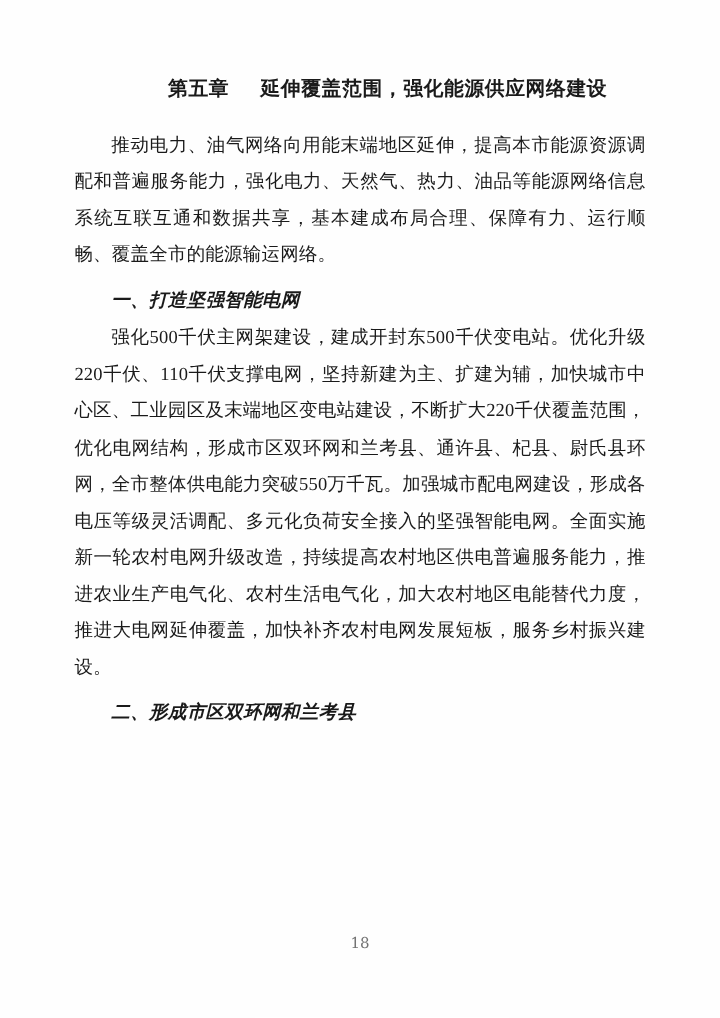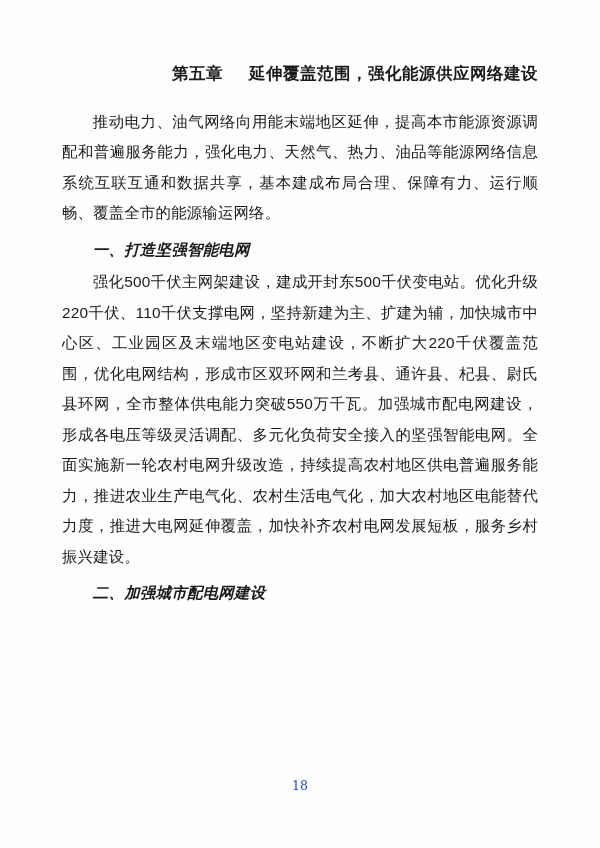--- a/index.html
+++ b/index.html
@@ -19,72 +19,72 @@
     width: 600px;
     height: 848px;
     background: #fefefe;
     box-sizing: border-box;
     padding: 62px 62px 40px 62px;
   }
   .chapter-title {
     font-size: 16.5px;
     font-weight: bold;
     letter-spacing: 0.5px;
-    text-align: right;
+    text-align: center;
     margin: 0 0 20px 0;
     padding-left: 46px;
     line-height: 1.5;
     font-family: "DejaVu Serif", "Liberation Serif", serif;
   }
   .chapter-title .gap {
     display: inline-block;
     width: 26px;
   }
   p.body-text {
     font-size: 15.4px;
     line-height: 1.98;
     margin: 0 0 2px 0;
     text-align: justify;
     text-justify: inter-ideograph;
     text-indent: 2em;
     letter-spacing: 0.2px;
-    font-family: Liberation Sans, sans-serif;
+    font-family: Liberation Serif, serif;
   }
   h2.section-heading {
     font-size: 15.4px;
     font-weight: bold;
     line-height: 1.98;
     margin: 6px 0 2px 0;
     text-indent: 2em;
     letter-spacing: 0.3px;
     font-family: "DejaVu Serif", "Liberation Serif", serif;
     font-style: italic;
   }
   .page-number {
     position: absolute;
     left: 0;
     right: 0;
     bottom: 55px;
     text-align: center;
     font-size: 12.5px;
-    color: #1d4ed8;
+    color: #737373;
     font-family: "DejaVu Serif", "Liberation Serif", serif;
   }
 </style>
 </head>
 <body>
 
 <div class="page">
 
   <h1 class="chapter-title">
     <span>第五章</span><span class="gap"></span><span>延伸覆盖范围，强化能源供应网络建设</span>
   </h1>
 
   <p class="body-text">推动电力、油气网络向用能末端地区延伸，提高本市能源资源调配和普遍服务能力，强化电力、天然气、热力、油品等能源网络信息系统互联互通和数据共享，基本建成布局合理、保障有力、运行顺畅、覆盖全市的能源输运网络。</p>
 
   <h2 class="section-heading">一、打造坚强智能电网</h2>
   <p class="body-text">强化500千伏主网架建设，建成开封东500千伏变电站。优化升级220千伏、110千伏支撑电网，坚持新建为主、扩建为辅，加快城市中心区、工业园区及末端地区变电站建设，不断扩大220千伏覆盖范围，优化电网结构，形成市区双环网和兰考县、通许县、杞县、尉氏县环网，全市整体供电能力突破550万千瓦。加强城市配电网建设，形成各电压等级灵活调配、多元化负荷安全接入的坚强智能电网。全面实施新一轮农村电网升级改造，持续提高农村地区供电普遍服务能力，推进农业生产电气化、农村生活电气化，加大农村地区电能替代力度，推进大电网延伸覆盖，加快补齐农村电网发展短板，服务乡村振兴建设。</p>
 
-  <h2 class="section-heading">二、加强城市配电网建设</h2>
+  <h2 class="section-heading">二、形成市区双环网和兰考县</h2>
 
   <div class="page-number">18</div>
 
 </div>
 
 </body></html>

